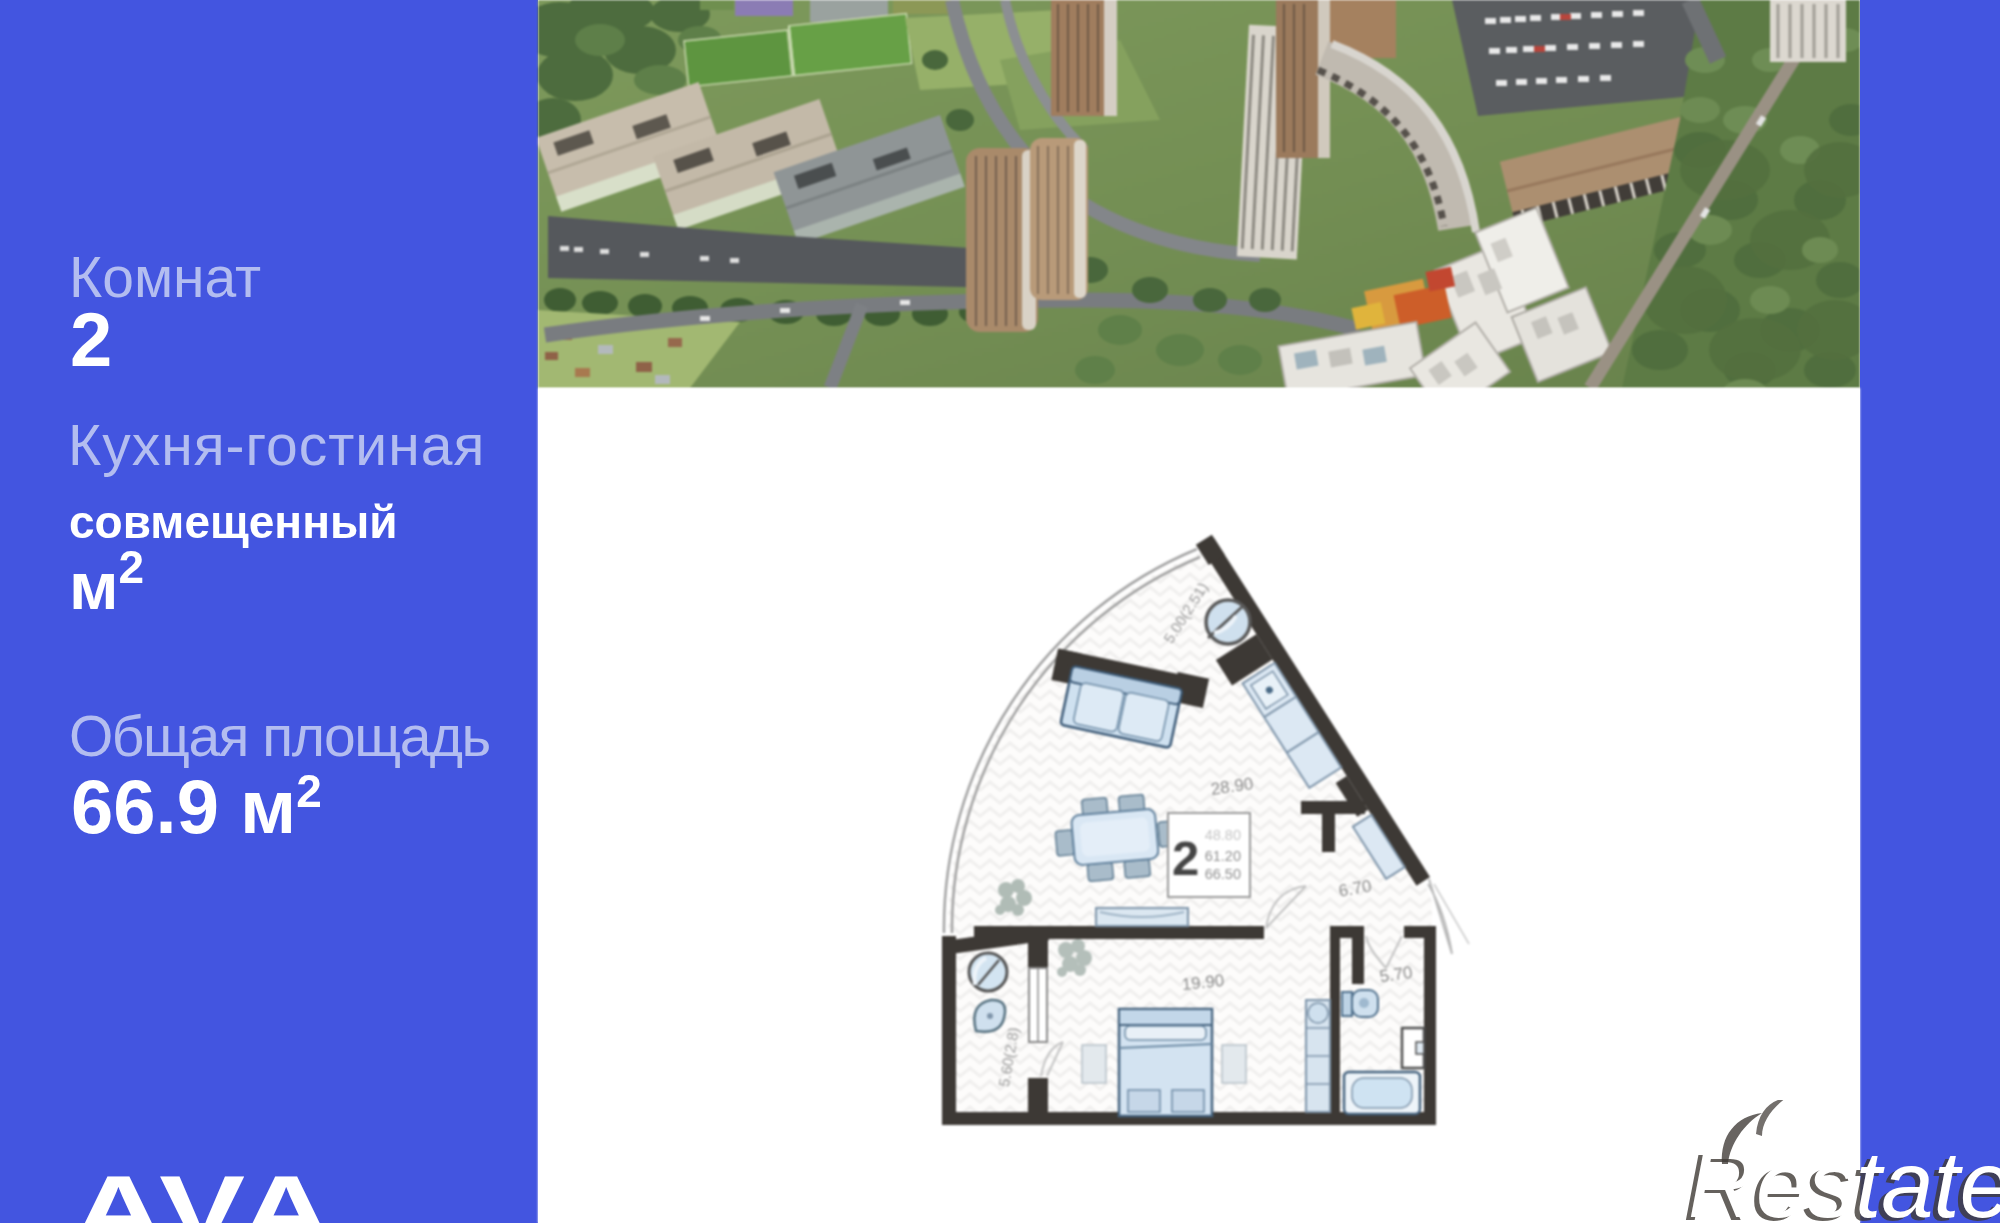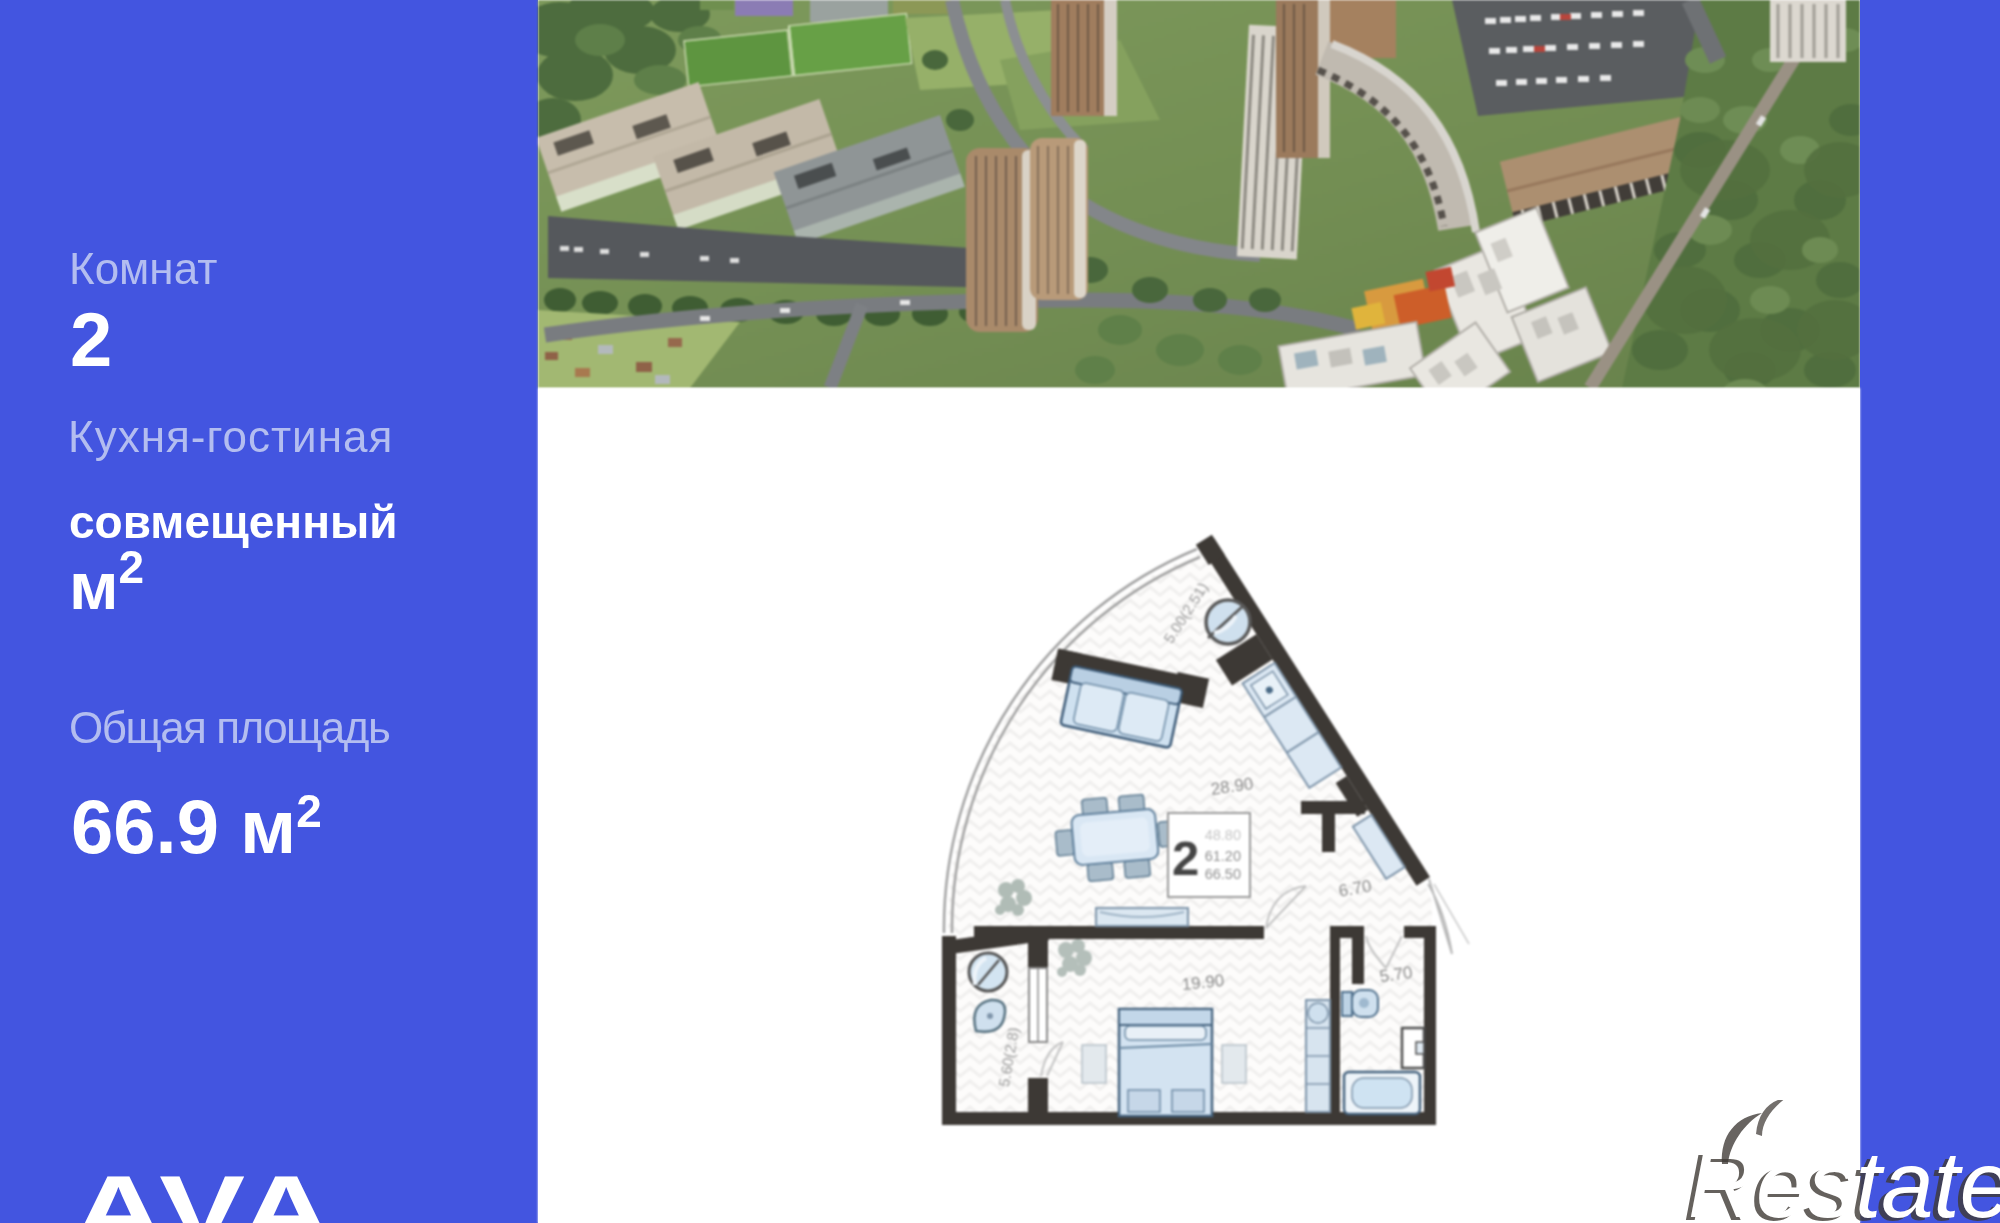--- a/index.html
+++ b/index.html
@@ -1,36 +1,36 @@
 <!DOCTYPE html>
 <html><head><meta charset="utf-8">
 <style>
 html,body{margin:0;padding:0}
 body{width:2000px;height:1223px;position:relative;font-family:"Liberation Sans",sans-serif;background:#fff;overflow:hidden}
 .abs{position:absolute}
-.lbl{color:#b3bdf0;font-size:44px;letter-spacing:0}
+.lbl{color:#b3bdf0;font-size:57px;letter-spacing:0}
 .big{color:#fff;font-size:70px;font-weight:bold}
 </style></head>
 <body>
 
 <div class="abs" style="left:0;top:0;width:538px;height:1223px;background:#4355e0"></div>
 
 <div class="abs lbl" style="left:69px;top:244px">Комнат</div>
 
 <div class="abs big" style="left:70px;top:296px;font-size:76px">2</div>
 
 <div class="abs lbl" style="left:68px;top:412px;letter-spacing:1px">Кухня-гостиная</div>
 
 <div class="abs big" style="left:69px;top:495px;font-size:46px;white-space:nowrap">совмещенный</div>
 
 <div class="abs big" style="left:69px;top:547px;font-size:67px">м<span style="font-size:46px;position:relative;top:-26px">2</span></div>
 
 <div class="abs lbl" style="left:69px;top:703px;letter-spacing:-1.5px">Общая площадь</div>
 
-<div class="abs big" style="left:71px;top:783px;font-size:76px">66.9 м<sup style="font-size:46px">2</sup></div>
+<div class="abs big" style="left:71px;top:763px;font-size:76px">66.9 м<sup style="font-size:46px">2</sup></div>
 
 <div class="abs" style="left:72px;top:1155px;color:#fff;font-size:96px;font-weight:bold;letter-spacing:3px;transform:scaleX(1.34);transform-origin:left top">AVA</div>
 
 <svg class="abs" style="left:538px;top:0;filter:blur(1.3px)" width="1322" height="388" viewBox="538 0 1322 388">
 <defs>
 <linearGradient id="gbase" x1="0" y1="0" x2="1" y2="1">
 <stop offset="0" stop-color="#7e9a5c"></stop>
         <stop offset=".5" stop-color="#748f54"></stop>
         <stop offset="1" stop-color="#67814b"></stop>
 </linearGradient>

